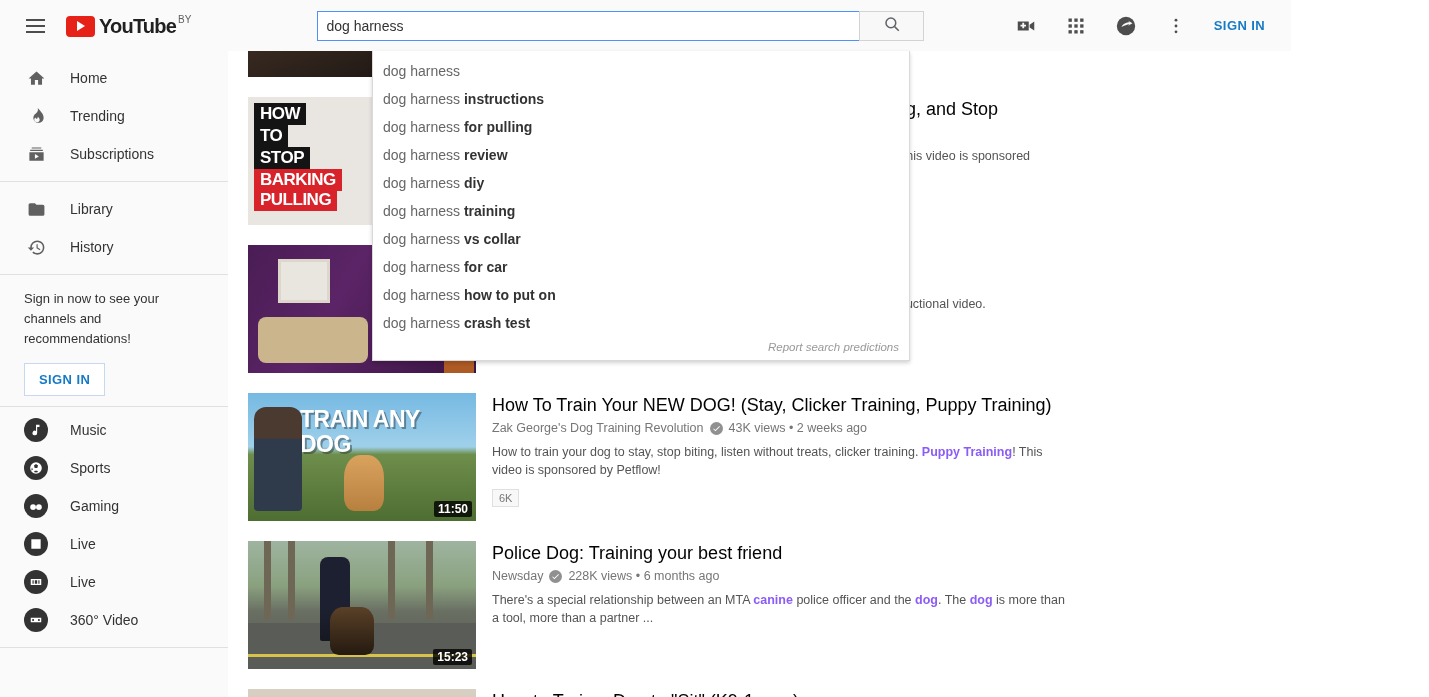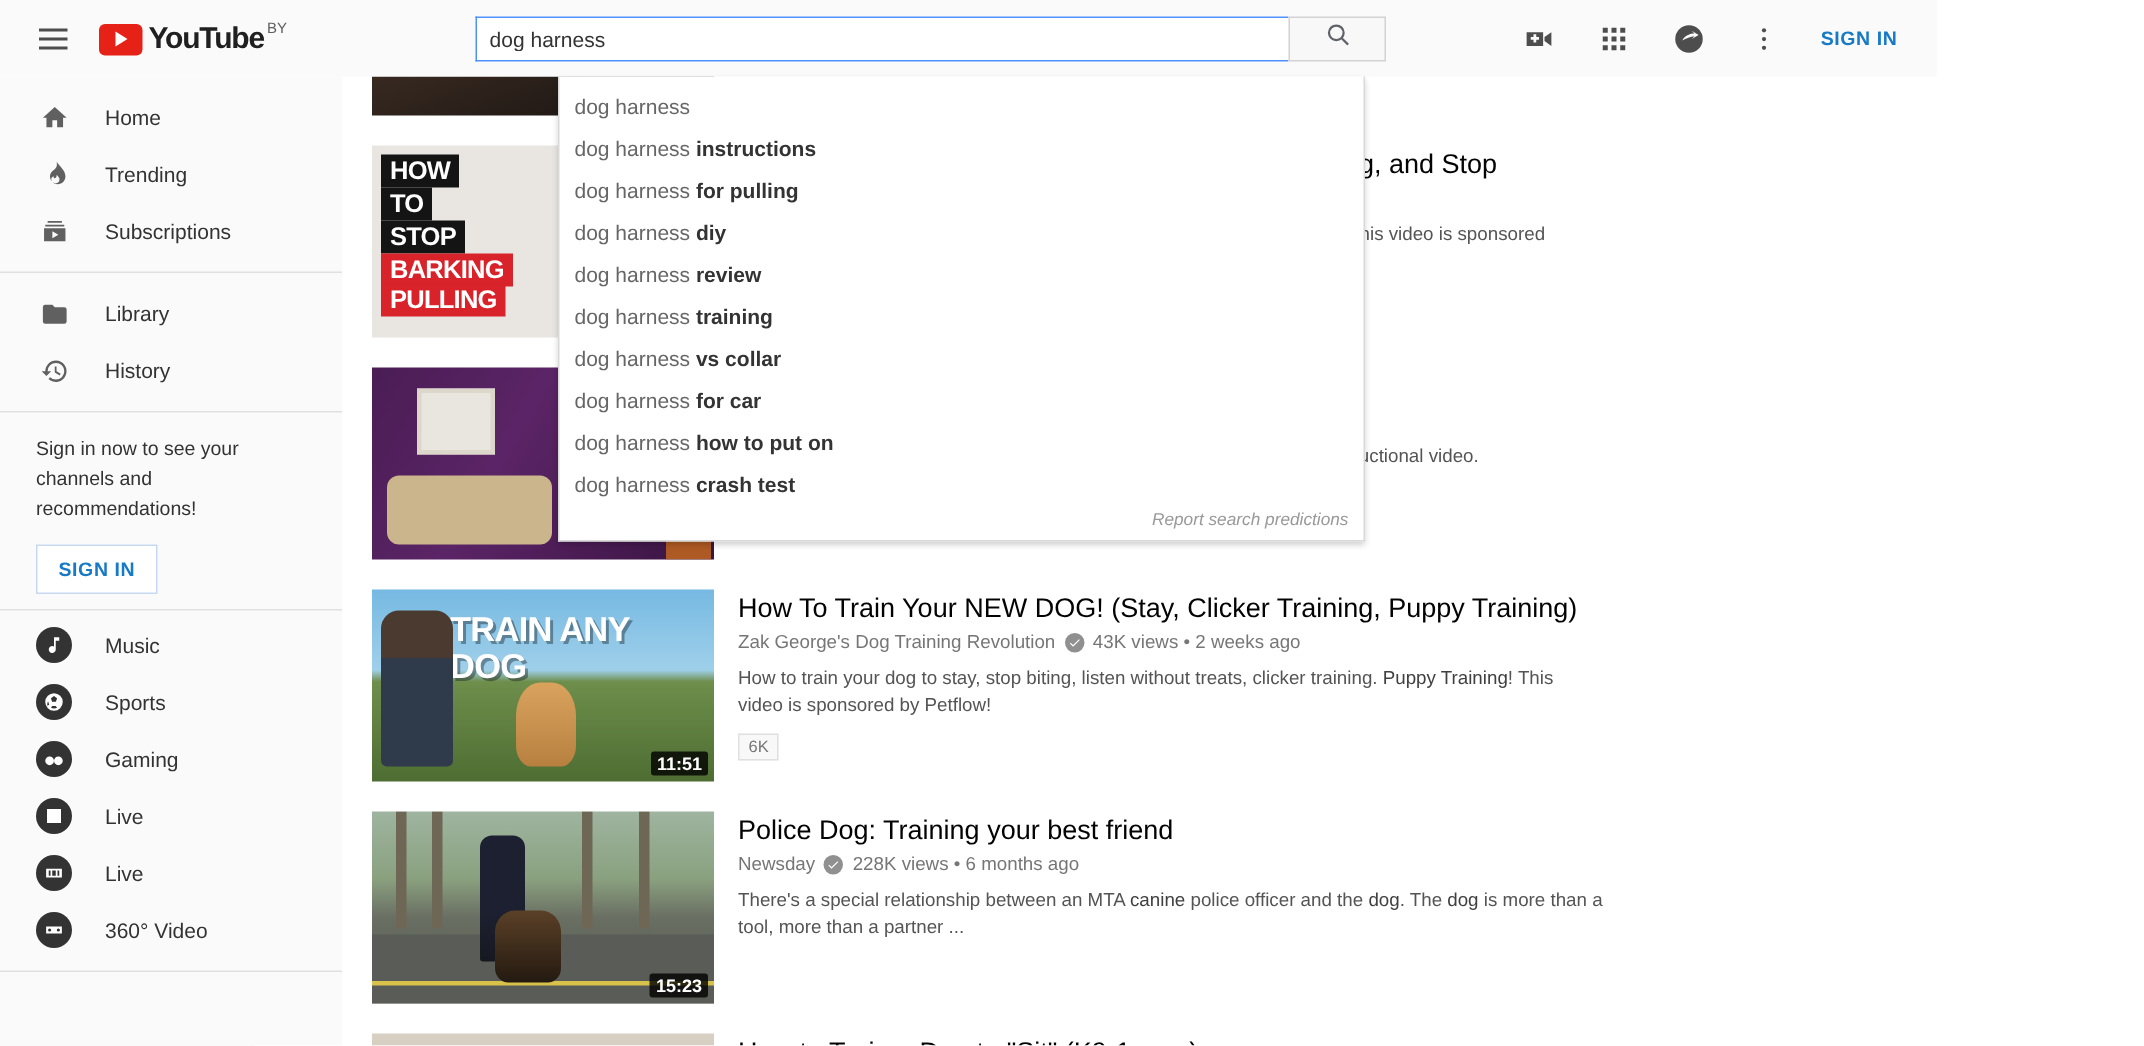--- a/index.html
+++ b/index.html
@@ -131,21 +131,21 @@
     font-size: 18px; color: #030303; line-height: 24px;
     font-weight: normal; cursor: pointer; margin-bottom: 4px;
   }
   .vid-sub { font-size: 12.5px; color: #767676; margin-bottom: 8px;
     display: flex; align-items: center; flex-wrap: wrap; }
   .chan { color: #767676; cursor: pointer; }
   .verified { display: inline-flex; width: 13px; height: 13px; border-radius: 50%;
     background: #909090; margin: 0 6px; align-items: center; justify-content: center; }
   .verified svg { width: 9px; height: 9px; fill: #fff; }
   .vid-desc { font-size: 12.5px; color: #545454; line-height: 18px; max-width: 570px; }
-  .vid-desc b { color: #404040; font-weight: normal; }
+  .vid-desc b { color: #8b5cf6; font-weight: bold; }
   .badges { margin-top: 9px; }
   .badge { display: inline-block; border: 1px solid #e0e0e0; background: #f8f8f8;
     color: #777; font-size: 11px; padding: 2px 6px; }
 
   
   .tb-hands { background: linear-gradient(160deg,#5b4436 0%,#3a2b22 45%,#171210 100%); }
   .tb-stop { background: #e9e6e2; position: relative; }
   .tb-stop .blk { position: absolute; left: 6px; background: #141414; color: #fff;
     font-weight: bold; font-family: "Liberation Sans", sans-serif; padding: 1px 6px;
     font-size: 17px; letter-spacing: -.5px; }
@@ -222,21 +222,21 @@
         <div class="vid-sub">&nbsp;</div>
         <div class="vid-desc" style="padding-left:400px;">structional video.</div>
       </div>
     </div>
 
     <div class="result">
       <div class="thumb tb-train">
         <div class="ttl">TRAIN ANY DOG</div>
         <div class="man"></div>
         <div class="pup"></div>
-        <div class="thumb-dur">11:51</div>
+        <div class="thumb-dur">11:50</div>
       </div>
       <div class="meta">
         <div class="vid-title">How To Train Your NEW DOG! (Stay, Clicker Training, Puppy Training)</div>
         <div class="vid-sub">
           <span class="chan">Zak George's Dog Training Revolution</span>
           <span class="verified">
             <svg viewBox="0 0 24 24">
                 <path d="M9 16.2 4.8 12l-1.4 1.4L9 19 21 7l-1.4-1.4z"></path>
               </svg>
           </span>
@@ -468,22 +468,22 @@
         </svg>
       </div>
       <div class="signin-link">SIGN IN</div>
     </div>
   </div>
 
   <div class="suggest">
     <div class="suggest-item"><span>dog harness</span><b></b></div>
     <div class="suggest-item"><span>dog harness </span><b>instructions</b></div>
     <div class="suggest-item"><span>dog harness </span><b>for pulling</b></div>
+    <div class="suggest-item"><span>dog harness </span><b>review</b></div>
     <div class="suggest-item"><span>dog harness </span><b>diy</b></div>
-    <div class="suggest-item"><span>dog harness </span><b>review</b></div>
     <div class="suggest-item"><span>dog harness </span><b>training</b></div>
     <div class="suggest-item"><span>dog harness </span><b>vs collar</b></div>
     <div class="suggest-item"><span>dog harness </span><b>for car</b></div>
     <div class="suggest-item"><span>dog harness </span><b>how to put on</b></div>
     <div class="suggest-item"><span>dog harness </span><b>crash test</b></div>
     <div class="suggest-foot">Report search predictions</div>
   </div>
 
 </div>
 

